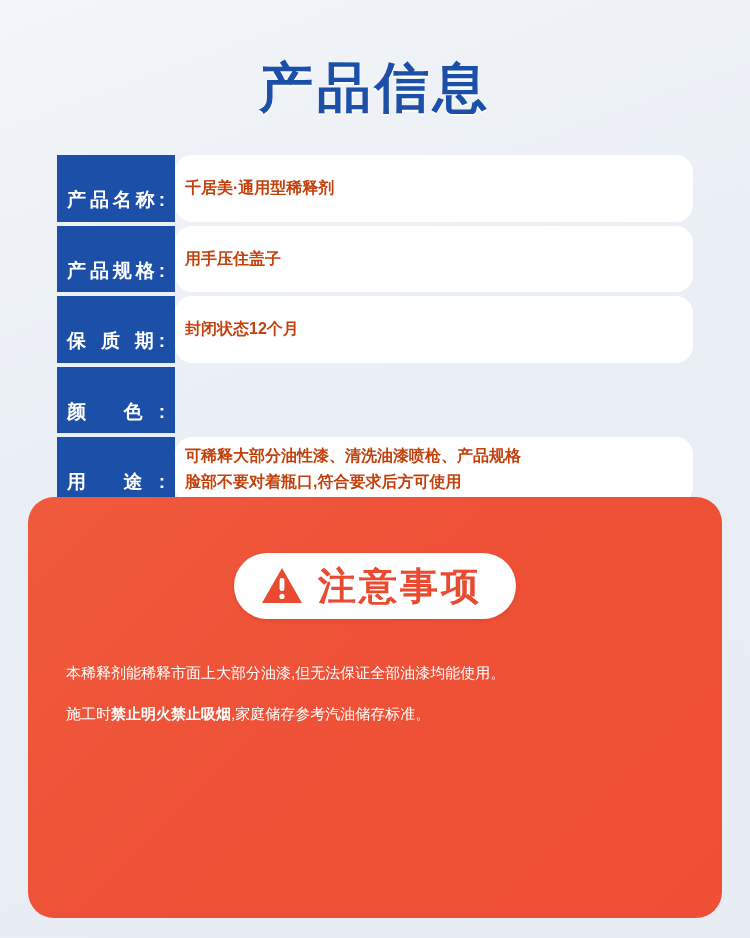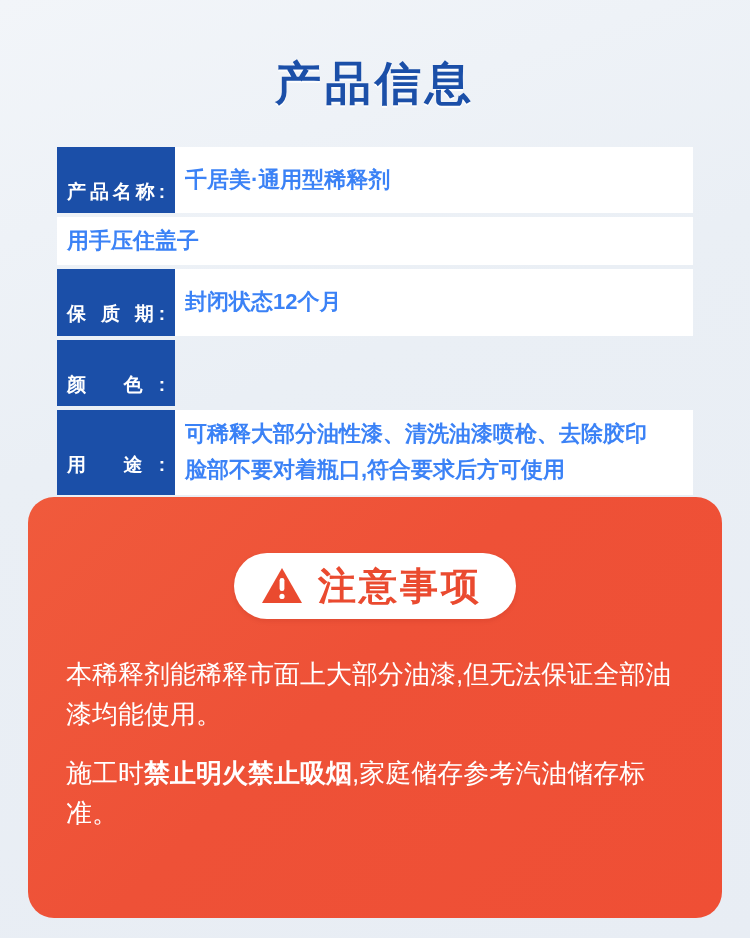--- a/index.html
+++ b/index.html
@@ -17,21 +17,21 @@
     position: relative;
     width: 750px;
     height: 938px;
     box-sizing: border-box;
   }
 
   
   .title {
     text-align: center;
     color: #1b4fa8;
-    font-size: 46px;
+    font-size: 54px;
     font-weight: bold;
     letter-spacing: 4px;
     padding-top: 58px;
     line-height: 1.1;
     text-shadow: 0 2px 0 rgba(255,255,255,0.8);
   }
 
   
   .info-table {
     margin: 38px 57px 0 57px;
@@ -61,29 +61,30 @@
   }
   .info-table .label .lbl-text {
     width: 100%;
     text-align: justify;
     text-align-last: justify;
     display: block;
     margin-top: 24px;
   }
   .info-table .value {
     background: #ffffff;
-    color: #3b82f6;
-    font-size: 22px;
+    color: #c2410c;
+    font-size: 16px;
     font-weight: bold;
     flex: 1;
     box-sizing: border-box;
     padding: 7px 10px;
     display: flex;
     align-items: center;
     line-height: 1.55;
+    border-radius: 17px;
   }
   .info-table .value.multiline {
     display: block;
     padding: 6px 10px 8px 10px;
   }
   .info-table .value.multiline div {
     line-height: 1.62;
   }
 
   
@@ -121,23 +122,23 @@
     font-size: 38px;
     font-weight: bold;
     letter-spacing: 3px;
     line-height: 1;
   }
 
   .warn-body {
     position: absolute;
     left: 38px;
     right: 36px;
-    top: 157px;
+    top: 164px;
     color: #ffffff;
-    font-size: 26px;
+    font-size: 15px;
     line-height: 1.55;
   }
   .warn-body p {
     margin: 0 0 18px 0;
     font-weight: normal;
   }
   .warn-body b {
     font-weight: bold;
   }
 </style>
@@ -151,20 +152,23 @@
   <div class="info-table">
 
     <div class="row">
       <div class="label">
           <span class="lbl-text">产品名称:</span>
         </div>
       <div class="value">千居美·通用型稀释剂</div>
     </div>
 
     <div class="row">
+      <div class="label">
+          <span class="lbl-text">产品规格:</span>
+        </div>
       <div class="value">用手压住盖子</div>
     </div>
 
     <div class="row">
       <div class="label">
           <span class="lbl-text">保 质 期:</span>
         </div>
       <div class="value">封闭状态12个月</div>
     </div>
 
@@ -172,21 +176,21 @@
       <div class="label">
           <span class="lbl-text">颜    色:</span>
         </div>
     </div>
 
     <div class="row">
       <div class="label">
           <span class="lbl-text">用    途:</span>
         </div>
       <div class="value multiline">
-        <div>可稀释大部分油性漆、清洗油漆喷枪、去除胶印</div>
+        <div>可稀释大部分油性漆、清洗油漆喷枪、产品规格</div>
         <div>脸部不要对着瓶口,符合要求后方可使用</div>
       </div>
     </div>
 
   </div>
 
   <div class="warn-panel">
 
     <div class="warn-badge">
       <span>

